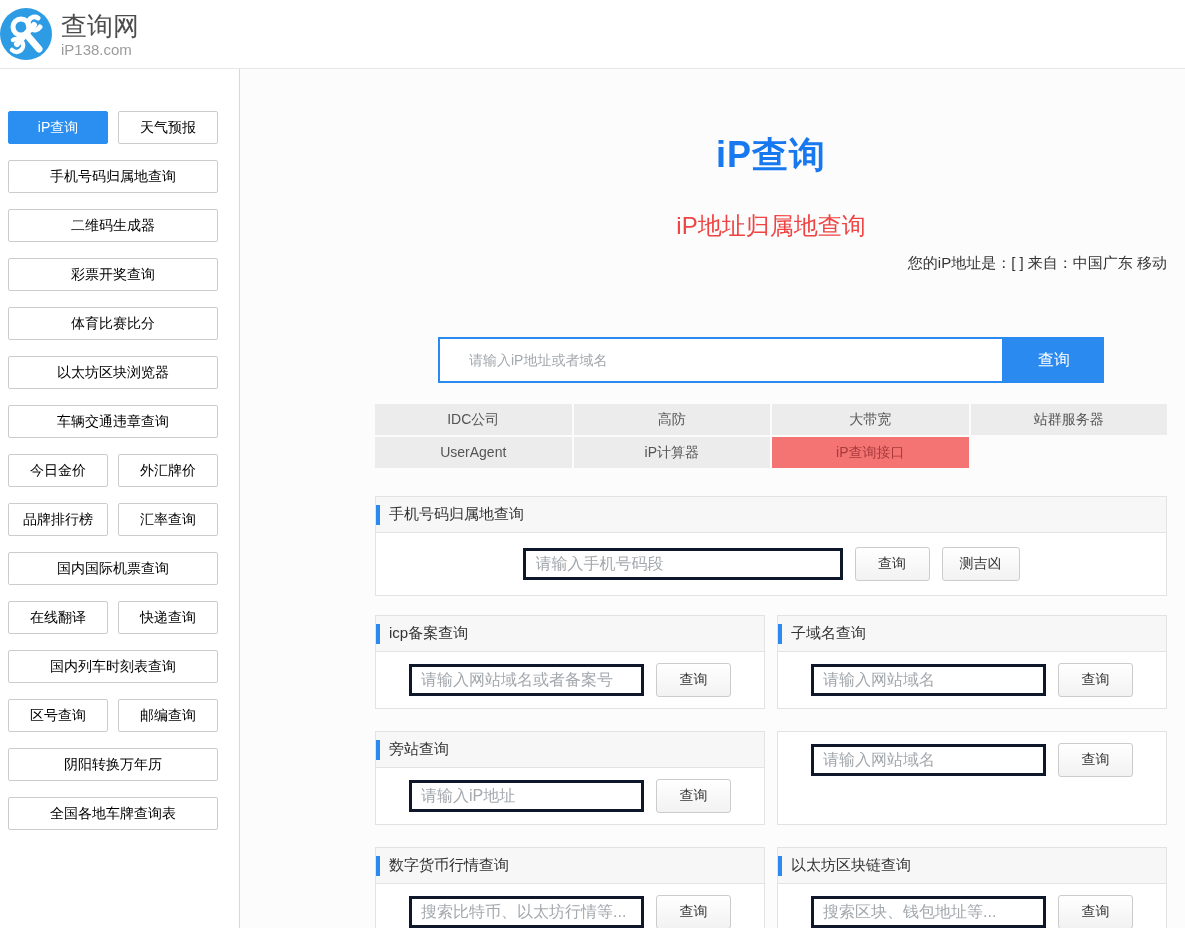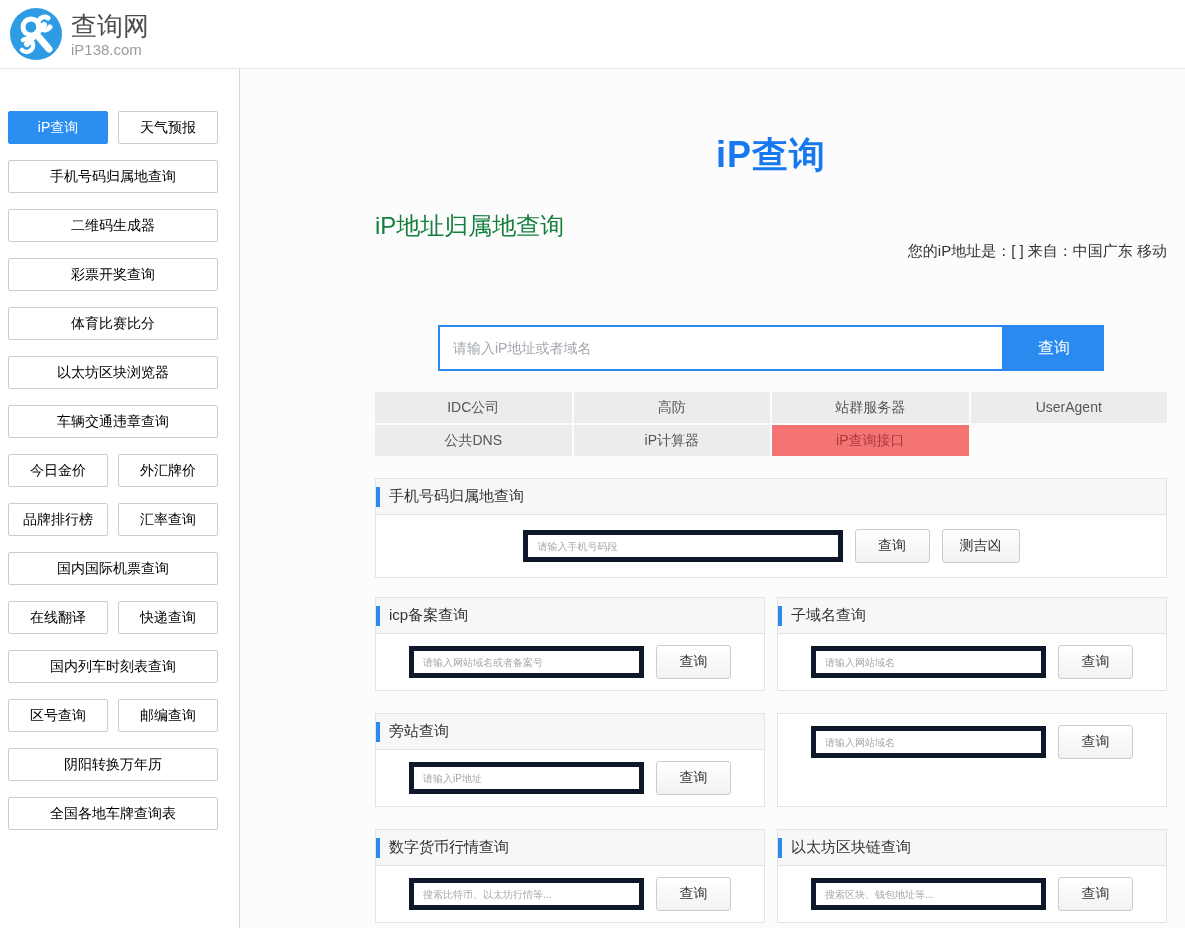--- a/index.html
+++ b/index.html
@@ -2,58 +2,58 @@
 <html><head>
 <meta charset="utf-8">
 <style>
   * { box-sizing: border-box; margin: 0; padding: 0; }
   html,body { width:1185px; height:928px; overflow:hidden; }
   body { font-family:"Liberation Sans", sans-serif; background:#fff; }
   button { font-family:"Liberation Sans", sans-serif; }
   input { font-family:"Liberation Sans", sans-serif; }
 
   
-  .header { height:69px; border-bottom:1px solid #e6e6e6; display:flex; align-items:center; padding-left:10px; background:#fff; }
+  .header { height:69px; border-bottom:1px solid #e6e6e6; display:flex; align-items:center; background:#fff; }
   .logo-circle { width:52px; height:52px; flex:0 0 auto; }
   .logo-text { margin-left:9px; }
   .logo-title { font-size:26px; color:#4d4d4d; line-height:30px; }
   .logo-sub { font-size:15px; color:#9b9b9b; line-height:17px; }
 
   
   .layout { display:flex; height:859px; }
   aside { width:240px; border-right:1px solid #d8d8d8; padding:42px 21px 0 8px; background:#fff; overflow:hidden; }
   .side-row { display:flex; gap:10px; margin-bottom:16px; }
   .side-btn { flex:1; height:33px; border:1px solid #ccc; background:#fff; color:#000000; font-size:14px; cursor:pointer; border-radius:2px; }
   .side-btn.active { background:#2a8ff0; border-color:#2a8ff0; color:#fff; }
 
   main { flex:1; background:#fcfcfc; padding:62px 0 0 135px; }
   .content { width:792px; }
 
   .page-title { text-align:center; font-size:36px; color:#1778f0; font-weight:bold; letter-spacing:1px; margin-bottom:30px; }
-  .heading { text-align:left; font-size:24px; color:#15803d; font-weight:normal; }
+  .heading { text-align:center; font-size:24px; color:#ef4444; font-weight:normal; margin-bottom:12px; }
   .ip-info { text-align:right; font-size:15px; color:#333; margin-bottom:64px; }
 
   
   .searchbar { width:666px; margin:0 auto 21px; display:flex; height:46px; }
-  .searchbar input { flex:1; border:2px solid #2a8af0; padding:0 13px; font-size:14px; color:#333; outline:none; background:#fff; }
+  .searchbar input { flex:1; border:2px solid #2a8af0; padding:0 29px; font-size:14px; color:#333; outline:none; background:#fff; }
   input::placeholder { color:#a3a8ad; }
   .searchbar button { width:100px; background:#2a8af0; color:#fff; border:none; font-size:16px; cursor:pointer; }
 
   
-  .quick-links { display:grid; grid-template-columns:repeat(4,1fr); gap:2px; margin-bottom:22px; }
+  .quick-links { display:grid; grid-template-columns:repeat(4,1fr); gap:2px; margin-bottom:28px; }
   .ql-cell { background:#ececec; height:31px; line-height:31px; text-align:center; font-size:14px; color:#555; cursor:pointer; }
   .ql-cell.hl { background:#f47474; color:#a93a3a; }
 
   
   .panel { border:1px solid #e3e3e3; background:#fff; }
   .panel-h { height:36px; background:#f7f7f7; border-bottom:1px solid #e3e3e3; display:flex; align-items:center; position:relative; padding-left:13px; }
   .panel-h .bar { position:absolute; left:0; top:8px; width:4px; height:20px; background:#2a8af0; }
   .panel-h .t { font-size:15px; color:#333; }
   .panel-b { display:flex; align-items:center; justify-content:center; }
-  .panel-b input { height:32px; border:5px solid #0f172a; padding:0 10px; font-size:10px; color:#333; background:#fff; outline:none; }
+  .panel-b input { height:32px; border:3px solid #0f172a; padding:0 10px; font-size:16px; color:#333; background:#fff; outline:none; }
   .btn { height:34px; min-width:75px; padding:0 17px; border:1px solid #ccc; border-radius:3px;
          background:linear-gradient(#ffffff,#f2f2f2); font-size:14px; color:#333; cursor:pointer; margin-left:12px; }
 
   .panel.wide { margin-bottom:19px; }
   .panel.wide .panel-b { height:62px; }
   .panel.wide input { width:320px; }
 
   .panel-grid { display:grid; grid-template-columns:390px 390px; column-gap:12px; row-gap:22px; }
   .panel-grid .panel-b { height:56px; }
   .panel-grid input { width:235px;padding-left:9px; }
@@ -141,23 +141,23 @@
       <p class="ip-info">您的iP地址是：[ ] 来自：中国广东 移动</p>
 
       <div class="searchbar">
         <input type="text" placeholder="请输入iP地址或者域名" style="">
         <button>查询</button>
       </div>
 
       <div class="quick-links" id="quick-links">
           <div class="ql-cell">IDC公司</div>
           <div class="ql-cell">高防</div>
+          <div class="ql-cell">大带宽</div>
           <div class="ql-cell">站群服务器</div>
           <div class="ql-cell">UserAgent</div>
-          <div class="ql-cell">公共DNS</div>
           <div class="ql-cell">iP计算器</div>
           <div class="ql-cell hl">iP查询接口</div>
         </div>
 
       <section class="panel wide">
         <div class="panel-h">
           <span class="bar"></span>
           <span class="t">手机号码归属地查询</span>
         </div>
         <div class="panel-b">

